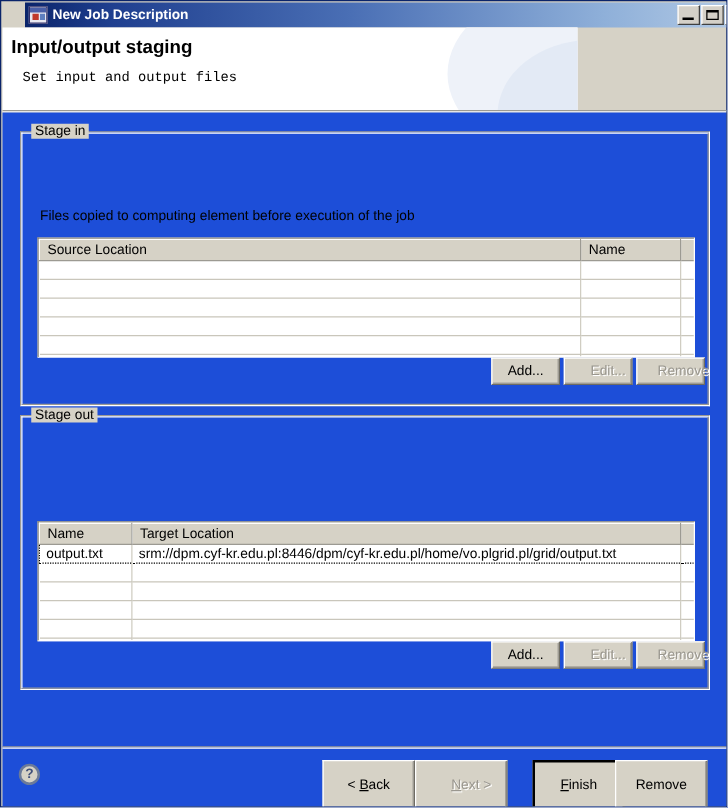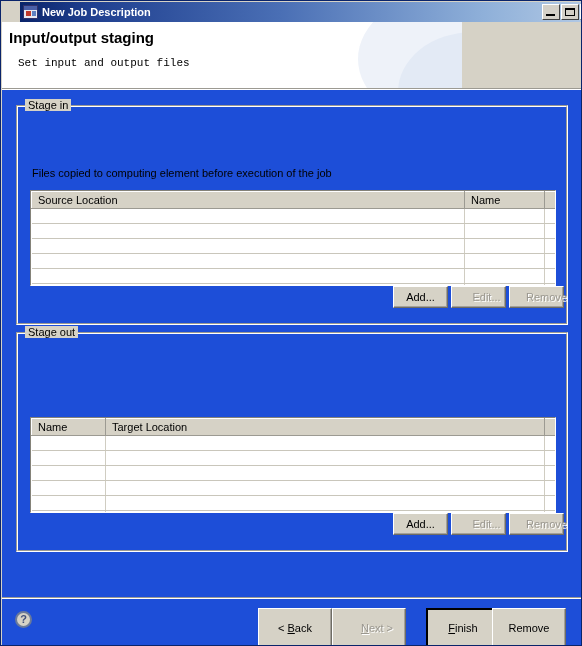--- a/index.html
+++ b/index.html
@@ -430,20 +430,25 @@
               <col style="width:13px">
             </colgroup>
           <thead>
               <tr>
                 <th>Name</th>
                 <th>Target Location</th>
                 <th></th>
               </tr>
             </thead>
           <tbody>
+              <tr class="focus-row">
+                <td>output.txt</td>
+                <td>srm://dpm.cyf-kr.edu.pl:8446/dpm/cyf-kr.edu.pl/home/vo.plgrid.pl/grid/output.txt</td>
+                <td></td>
+              </tr>
               <tr>
                 <td>&nbsp;</td>
                 <td>&nbsp;</td>
                 <td>&nbsp;</td>
               </tr>
               <tr>
                 <td>&nbsp;</td>
                 <td>&nbsp;</td>
                 <td>&nbsp;</td>
               </tr>

